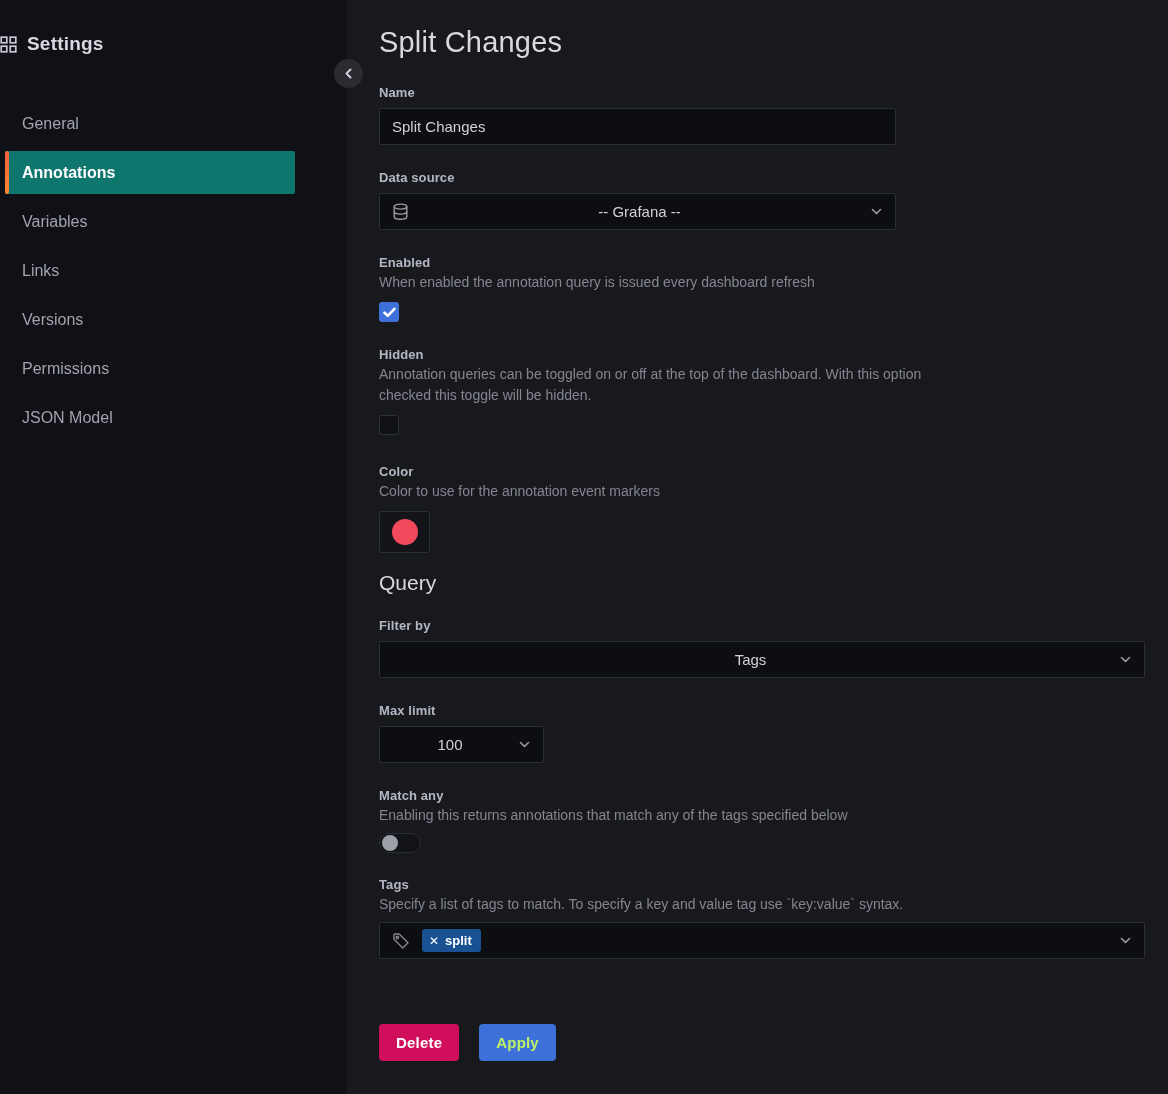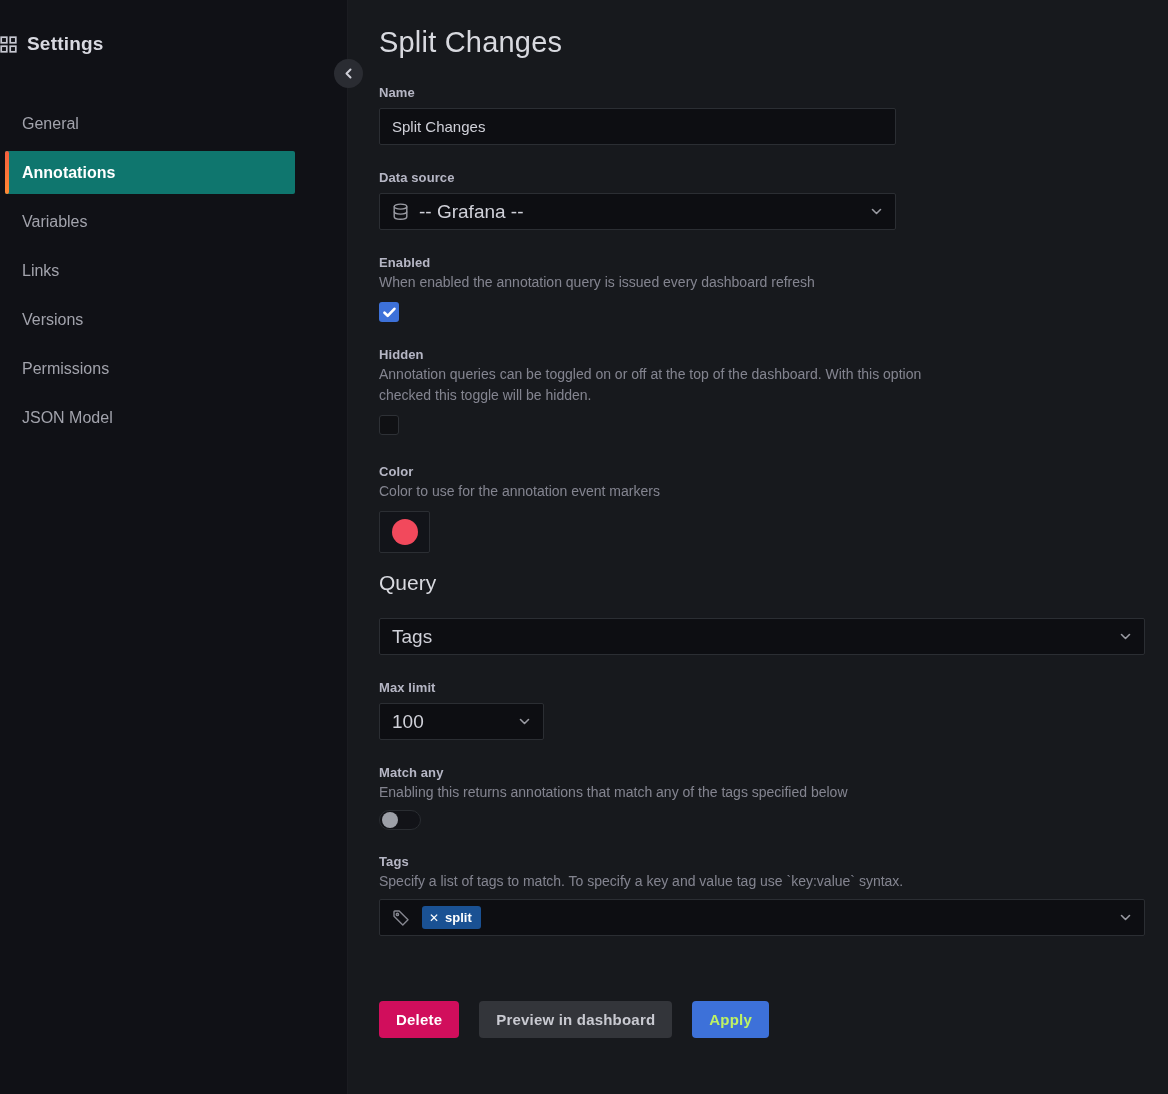--- a/index.html
+++ b/index.html
@@ -123,21 +123,21 @@
     display: flex;
     align-items: center;
   }
   .text-input { width: 517px; }
   .text-input input {
     background: transparent; border: none; outline: none;
     color: #d0d1d9; font-size: 15px; font-family: inherit; width: 100%;
   }
   .select { cursor: pointer; gap: 10px; }
   .select .grow { flex: 1; }
-  .select-value { font-size: 19px; color: #d0d1d9; }
+  .select-value { font-size: 15px; color: #d0d1d9; text-align: center; }
   .w-datasource { width: 517px; }
   .w-full { width: 766px; }
   .w-small { width: 165px; }
   .chev { display: inline-flex; color: #9a9ba3; }
 
   
   .checkbox {
     width: 20px; height: 20px;
     border-radius: 3px;
     cursor: pointer;
@@ -308,20 +308,21 @@
       <label class="field-label" style="margin-bottom:4px;">Color</label>
       <div class="field-desc">Color to use for the annotation event markers</div>
       <button class="color-swatch">
         <span class="color-dot" style="background:#F2495C;"></span>
       </button>
     </div>
 
     <h2 class="section-title">Query</h2>
 
     <div class="field">
+      <label class="field-label">Filter by</label>
       <div class="select w-full">
         <span class="select-value grow">Tags</span>
         <span class="chev">
           <svg width="13" height="13" viewBox="0 0 13 13" fill="none" stroke="currentColor" stroke-width="1.6" stroke-linecap="round" stroke-linejoin="round">
             <polyline points="2.5,4.5 6.5,8.5 10.5,4.5"></polyline>
           </svg>
         </span>
       </div>
     </div>
 
@@ -363,17 +364,16 @@
         <span class="chev">
           <svg width="13" height="13" viewBox="0 0 13 13" fill="none" stroke="currentColor" stroke-width="1.6" stroke-linecap="round" stroke-linejoin="round">
             <polyline points="2.5,4.5 6.5,8.5 10.5,4.5"></polyline>
           </svg>
         </span>
       </div>
     </div>
 
     <div class="actions">
       <button class="btn btn-delete">Delete</button>
-      <button class="btn btn-secondary">Preview in dashboard</button>
       <button class="btn btn-apply">Apply</button>
     </div>
   </main>
 </div>
 
 </body></html>

